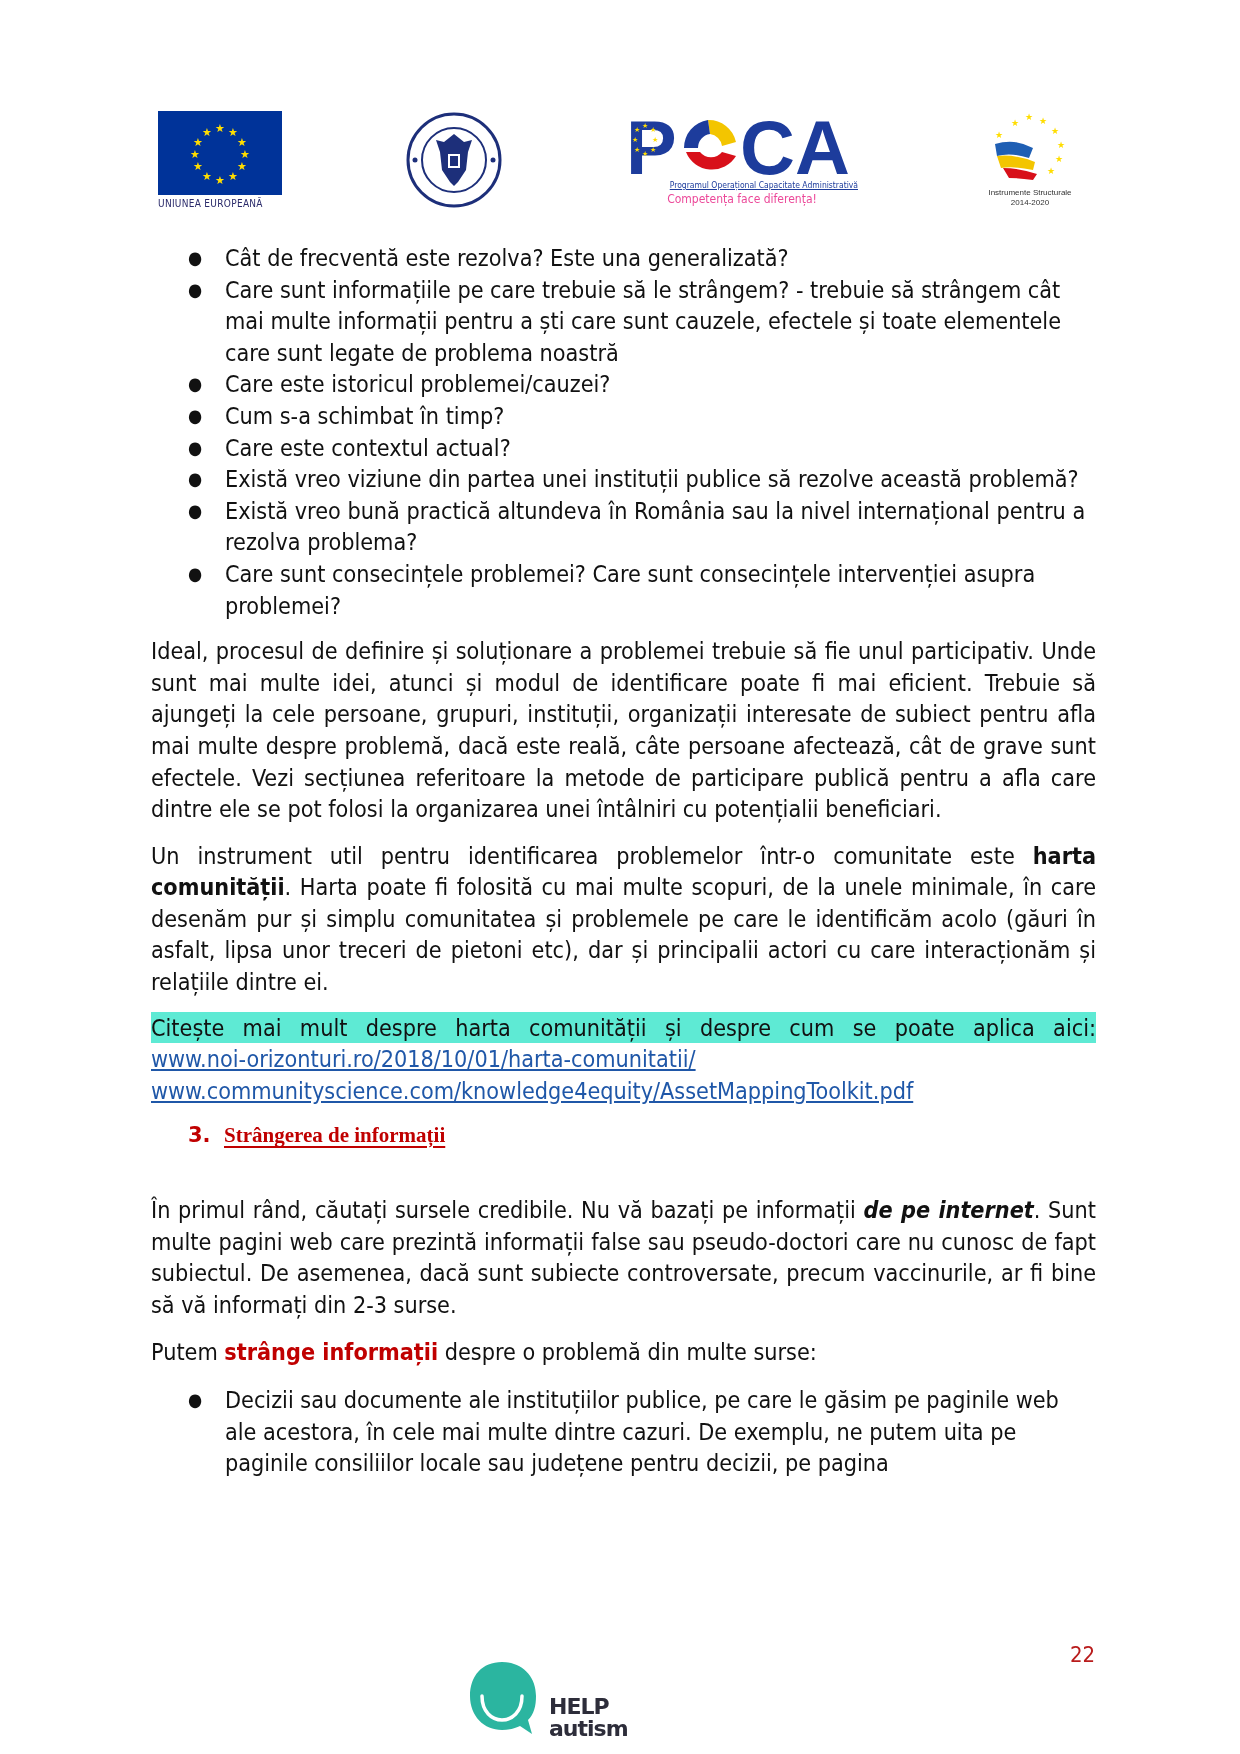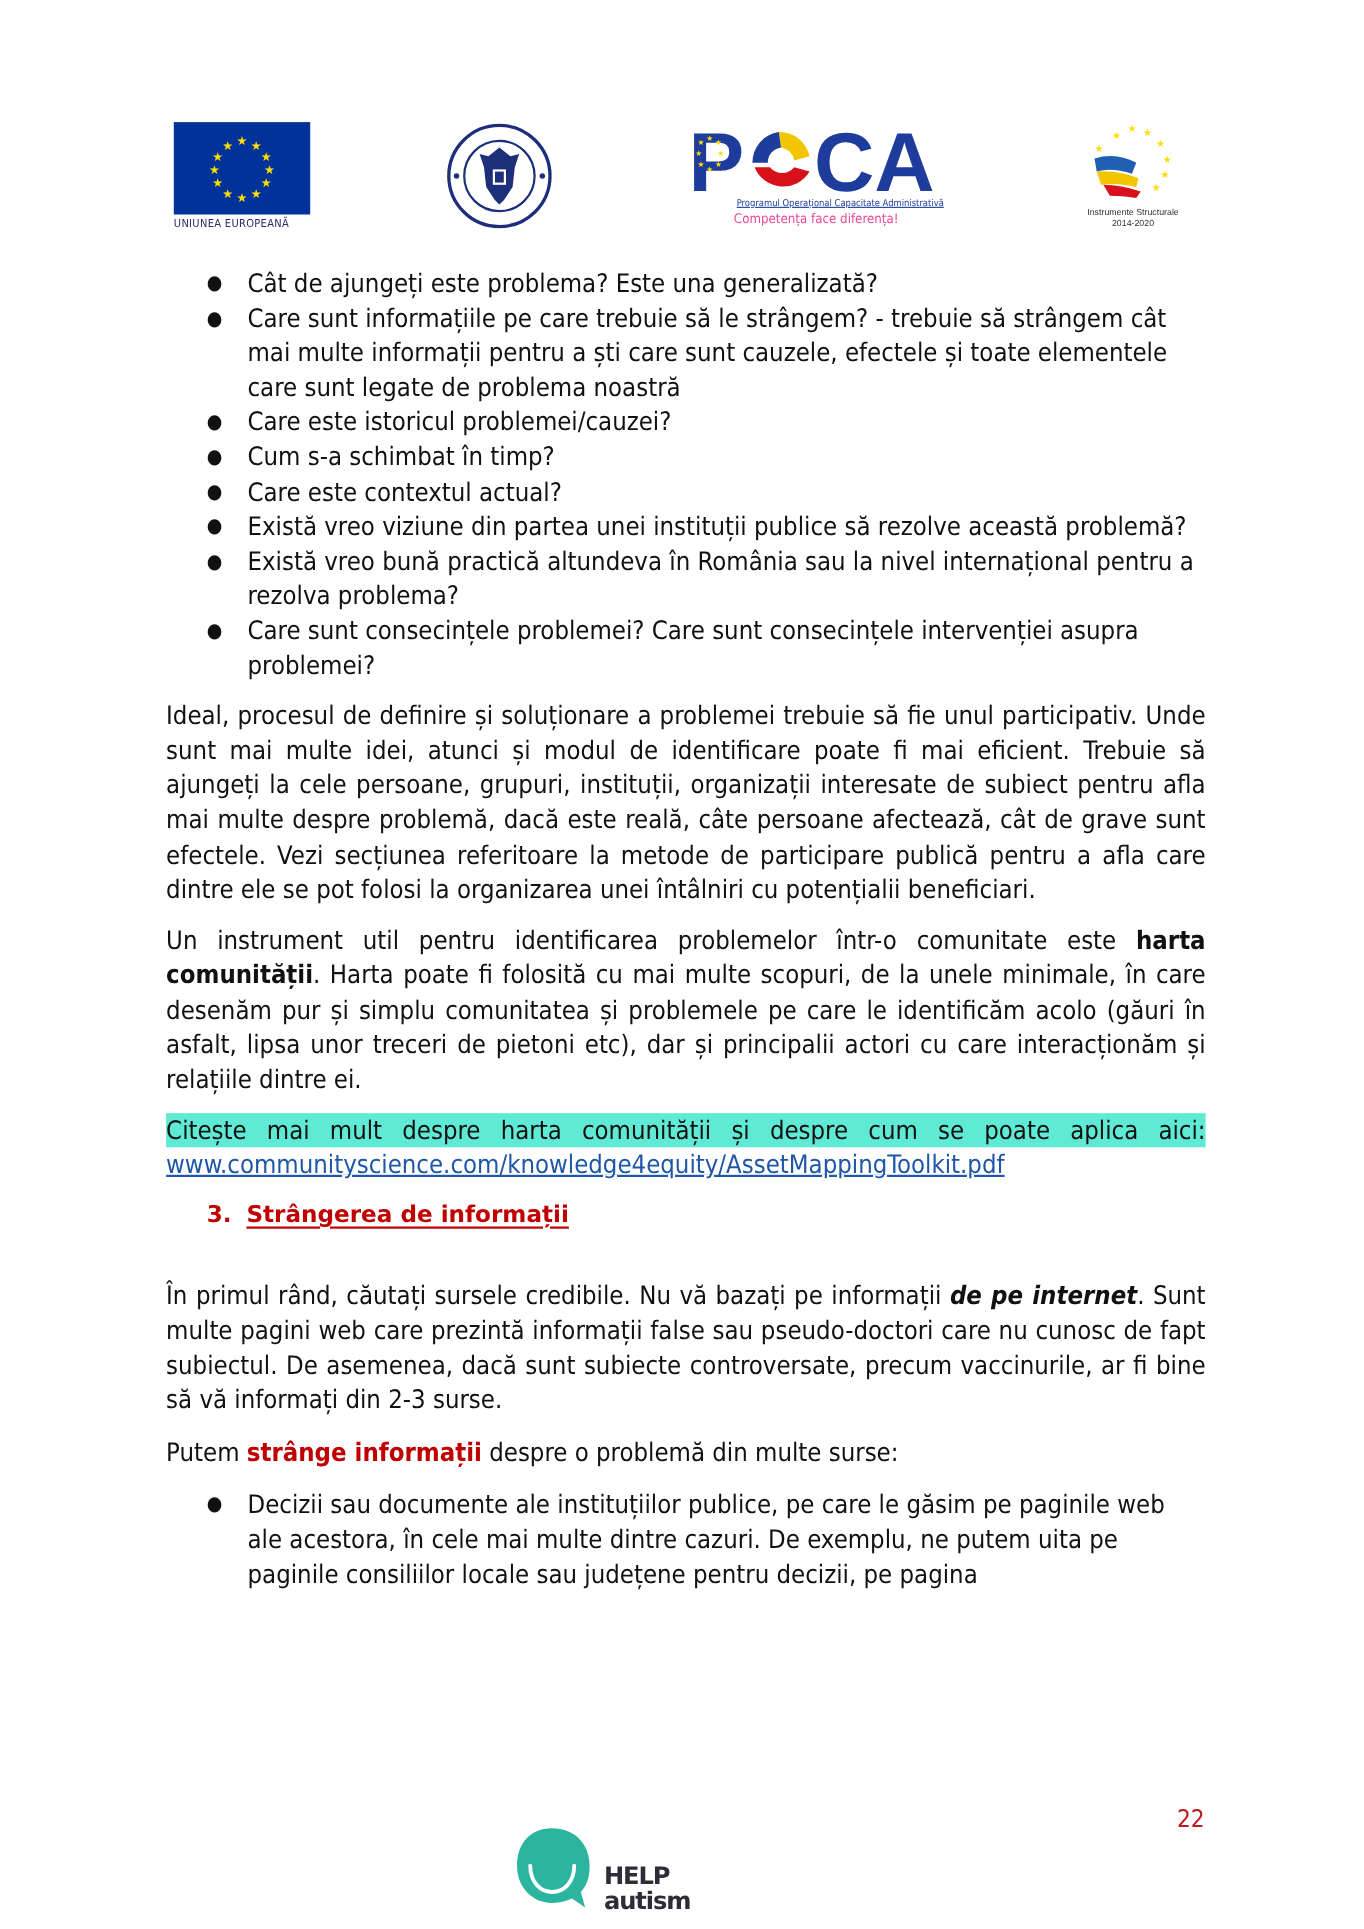--- a/index.html
+++ b/index.html
@@ -25,21 +25,21 @@
   ul.qs li { position:relative; padding-left:74px; margin:0; }
   ul.qs li .bullet { position:absolute; left:37px; top:0; font-size:18px; }
   p.par { margin:0; text-align:justify; text-align-last:left; }
   .p1 { margin-top:14px !important; }
   .p2 { margin-top:15px !important; }
   .p3 { margin-top:14px !important; }
   .hl { background:#5eead4; display:block; text-align:justify; text-align-last:justify; }
   a.link { color:#1f57a8; text-decoration:underline; display:block; }
   .heading { margin-top:14px; padding-left:37px; color:#c00000; font-weight:bold; font-family:"DejaVu Sans", sans-serif; font-size:21px; }
   .heading .num { display:inline-block; width:36px; }
-  .heading .htxt { text-decoration:underline; text-decoration-thickness:2px; text-underline-offset:4px; }
+  .heading .htxt { text-decoration:underline; text-decoration-thickness:2px; text-underline-offset:4px;font-family:Liberation Serif, serif; }
   .p4 { margin-top:42px !important; }
   .p5 { margin-top:16px !important; }
   .red-bold { color:#c00000; font-weight:bold; }
   .bi { font-weight:bold; font-style:italic; }
   ul.srcs { margin:16px 0 0 0; padding:0; list-style:none; }
   ul.srcs li { position:relative; padding-left:74px; }
   ul.srcs li .bullet { position:absolute; left:37px; top:0; font-size:18px; }
 
   
   .help-logo { position:absolute; left:466px; top:1658px; width:170px; height:80px; }
@@ -123,36 +123,37 @@
     </svg>
     <div class="is-label">
       <span>Instrumente Structurale</span><br>
       <span>2014-2020</span>
     </div>
   </div>
 
   <div class="content">
 
     <ul class="qs">
-      <li><span class="bullet">●</span><span>Cât de ajungeți este problema? Este una generalizată?</span></li>
+      <li><span class="bullet">●</span><span>Cât de frecventă este rezolva? Este una generalizată?</span></li>
       <li><span class="bullet">●</span><span>Care sunt informațiile pe care trebuie să le strângem? - trebuie să strângem cât mai multe informații pentru a ști care sunt cauzele, efectele și toate elementele care sunt legate de problema noastră</span></li>
       <li><span class="bullet">●</span><span>Care este istoricul problemei/cauzei?</span></li>
       <li><span class="bullet">●</span><span>Cum s-a schimbat în timp?</span></li>
       <li><span class="bullet">●</span><span>Care este contextul actual?</span></li>
       <li><span class="bullet">●</span><span>Există vreo viziune din partea unei instituții publice să rezolve această problemă?</span></li>
       <li><span class="bullet">●</span><span>Există vreo bună practică altundeva în România sau la nivel internațional pentru a rezolva problema?</span></li>
       <li><span class="bullet">●</span><span>Care sunt consecințele problemei? Care sunt consecințele intervenției asupra problemei?</span></li>
     </ul>
 
     <p class="par p1">Ideal, procesul de definire și soluționare a problemei trebuie să fie unul participativ. Unde sunt mai multe idei, atunci și modul de identificare poate fi mai eficient. Trebuie să ajungeți la cele persoane, grupuri, instituții, organizații interesate de subiect pentru afla mai multe despre problemă, dacă este reală, câte persoane afectează, cât de grave sunt efectele. Vezi secțiunea referitoare la metode de participare publică pentru a afla care dintre ele se pot folosi la organizarea unei întâlniri cu potențialii beneficiari.</p>
 
     <p class="par p2"><span>Un instrument util pentru identificarea problemelor într-o comunitate este </span><b>harta comunității</b><span>. Harta poate fi folosită cu mai multe scopuri, de la unele minimale, în care desenăm pur și simplu comunitatea și problemele pe care le identificăm acolo (găuri în asfalt, lipsa unor treceri de pietoni etc), dar și principalii actori cu care interacționăm și relațiile dintre ei.</span></p>
 
     <div class="p3">
       <span class="hl">Citește mai mult despre harta comunității și despre cum se poate aplica aici:</span>
+      <a class="link">www.noi-orizonturi.ro/2018/10/01/harta-comunitatii/</a>
       <a class="link">www.communityscience.com/knowledge4equity/AssetMappingToolkit.pdf</a>
     </div>
 
     <div class="heading">
       <span class="num">3.</span><span class="htxt">Strângerea de informații</span>
     </div>
 
     <p class="par p4"><span>În primul rând, căutați sursele credibile. Nu vă bazați pe informații </span><span class="bi">de pe internet</span><span>. Sunt multe pagini web care prezintă informații false sau pseudo-doctori care nu cunosc de fapt subiectul. De asemenea, dacă sunt subiecte controversate, precum vaccinurile, ar fi bine să vă informați din 2-3 surse.</span></p>
 
     <p class="par p5"><span>Putem </span><span class="red-bold">strânge informații</span><span> despre o problemă din multe surse:</span></p>

